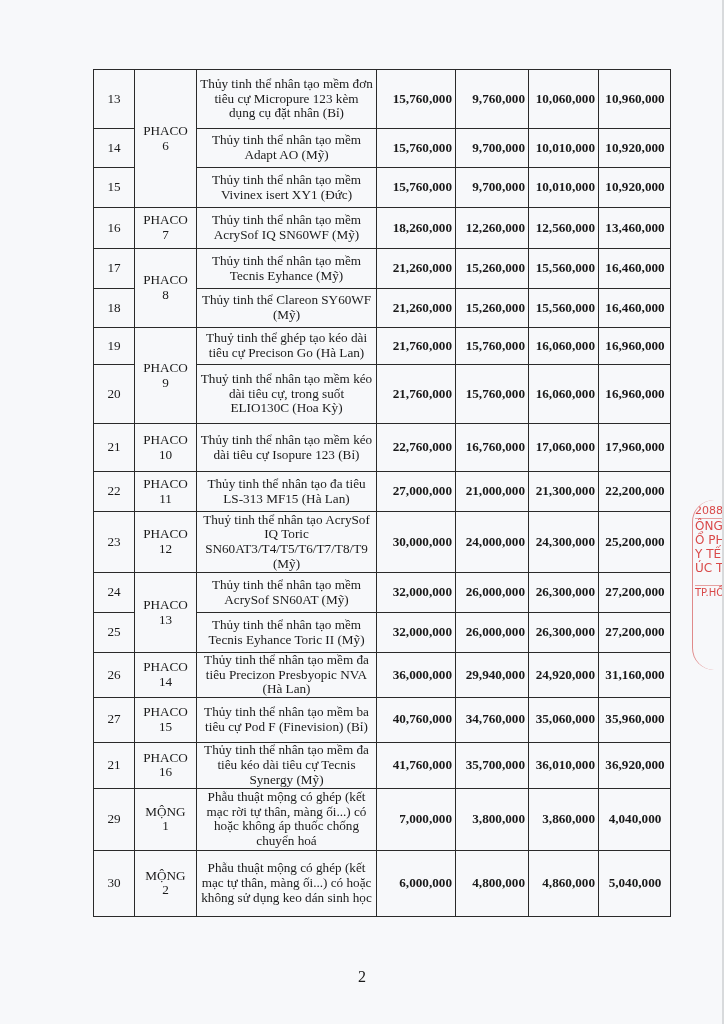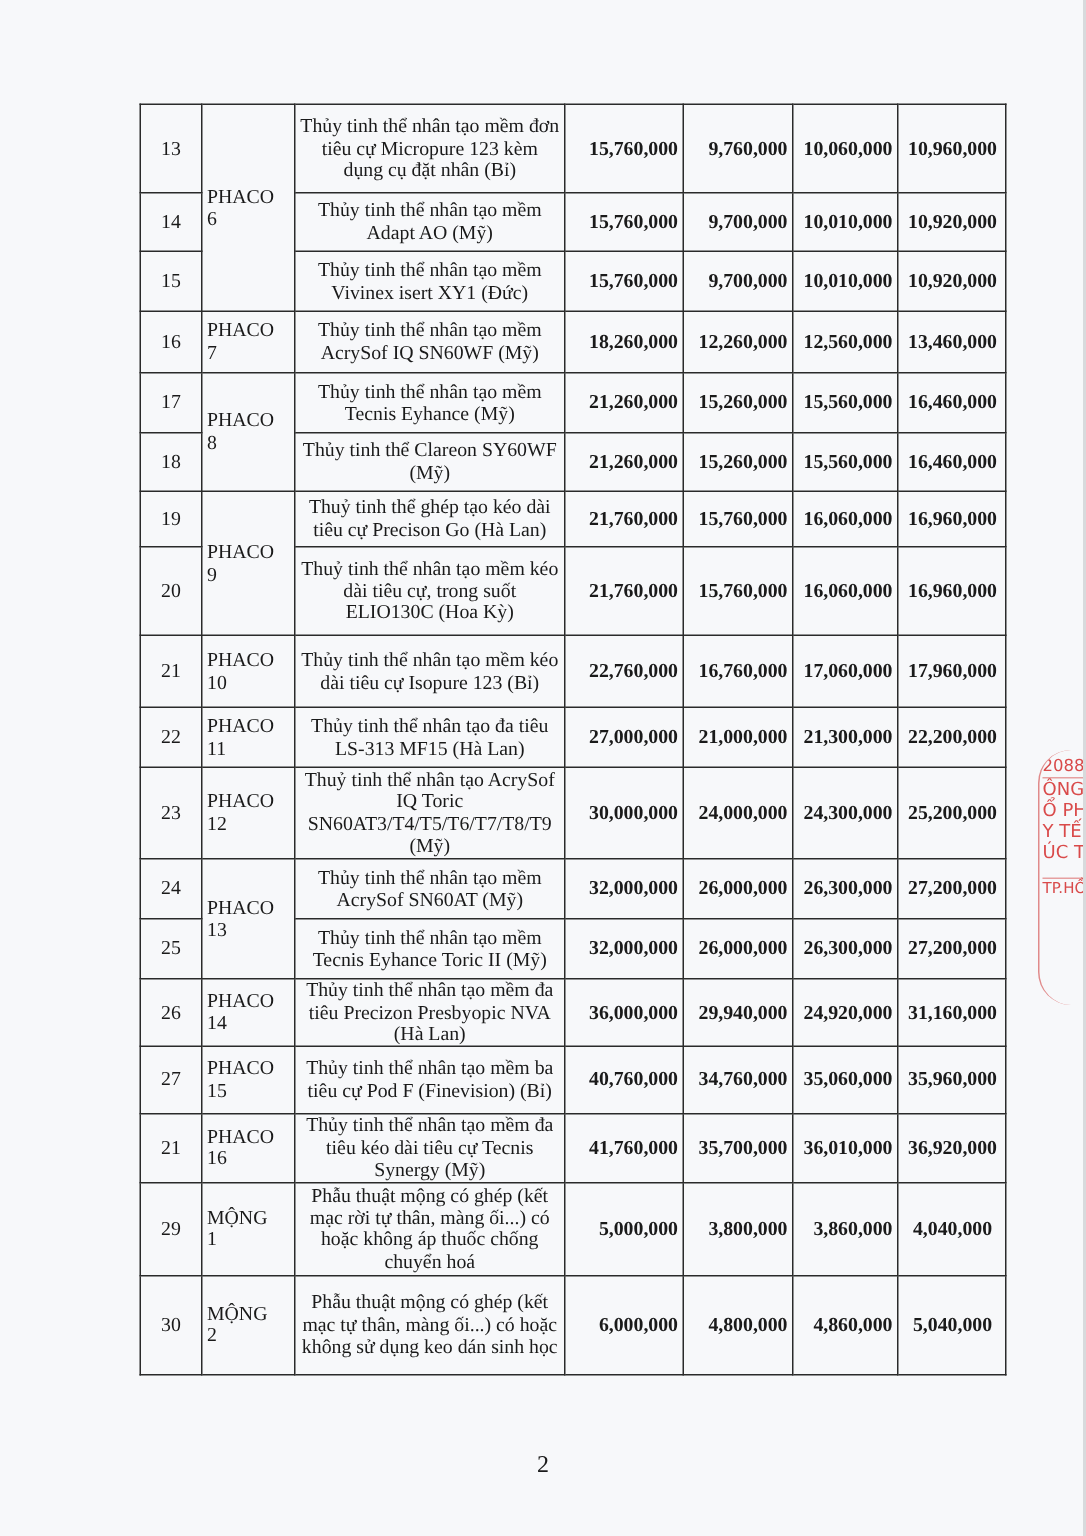--- a/index.html
+++ b/index.html
@@ -10,21 +10,21 @@
   .page { position:absolute; left:0; top:0; width:724px; height:1024px; }
   table.price {
     position:absolute; left:93px; top:69px; width:577px;
     border-collapse:collapse; table-layout:fixed;
   }
   table.price td {
     border:1px solid #2a2a2a; padding:0 3px; vertical-align:middle;
     font-size:13.2px; line-height:14.6px;
   }
   td.stt { text-align:center; font-size:14px; }
-  td.grp { text-align:left; font-size:14px; line-height:15px;font-family:Liberation Serif, serif; }
+  td.grp { text-align:center; font-size:14px; line-height:15px;font-family:Liberation Serif, serif; }
   td.name { text-align:center; padding-left:5px;font-family:Liberation Serif, serif; }
   td.num { text-align:right; font-weight:bold; font-size:12.8px; padding-right:4px; }
   td.num.last { text-align:center; padding-right:2px; }
   .pageno { position:absolute; left:0; width:724px; top:968px; text-align:center; font-size:16px; }
   .stamp {
     position:absolute; left:692px; top:500px; width:40px; height:170px;
     color:#d94a4a; font-family:"DejaVu Sans", sans-serif; font-size:12px; line-height:14px;
     border-left:1.5px solid #e08a8a; border-radius:22px 0 0 22px; padding-left:2px; overflow:hidden;
   }
   .stamp div { white-space:nowrap; }
@@ -200,21 +200,21 @@
         <td class="num">41,760,000</td>
         <td class="num">35,700,000</td>
         <td class="num">36,010,000</td>
         <td class="num last">36,920,000</td>
       </tr>
 
       <tr style="height:62px">
         <td class="stt">29</td>
         <td class="grp"><span>MỘNG</span><br><span>1</span></td>
         <td class="name">Phẫu thuật mộng có ghép (kết mạc rời tự thân, màng ối...) có hoặc không áp thuốc chống chuyển hoá</td>
-        <td class="num">5,000,000</td>
+        <td class="num">7,000,000</td>
         <td class="num">3,800,000</td>
         <td class="num">3,860,000</td>
         <td class="num last">4,040,000</td>
       </tr>
 
       <tr style="height:66px">
         <td class="stt">30</td>
         <td class="grp"><span>MỘNG</span><br><span>2</span></td>
         <td class="name">Phẫu thuật mộng có ghép (kết mạc tự thân, màng ối...) có hoặc không sử dụng keo dán sinh học</td>
         <td class="num">6,000,000</td>

